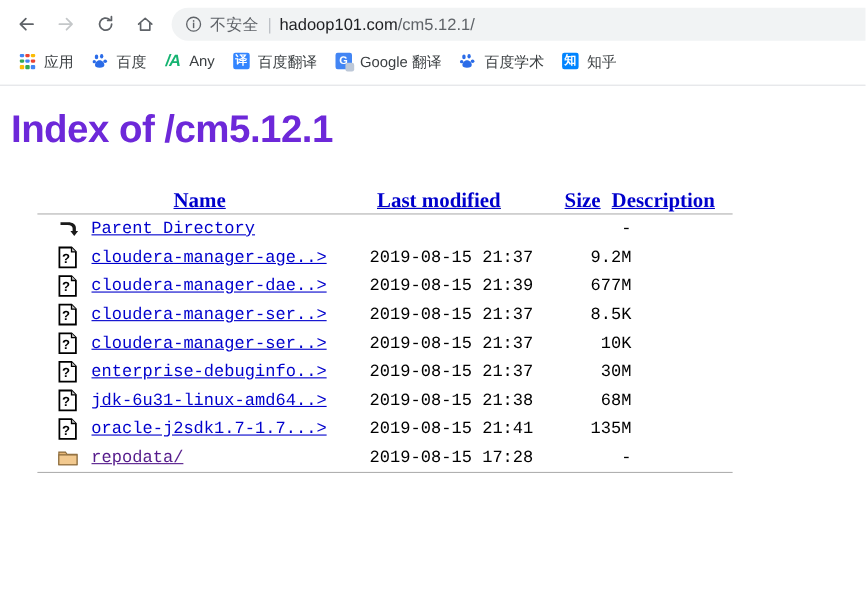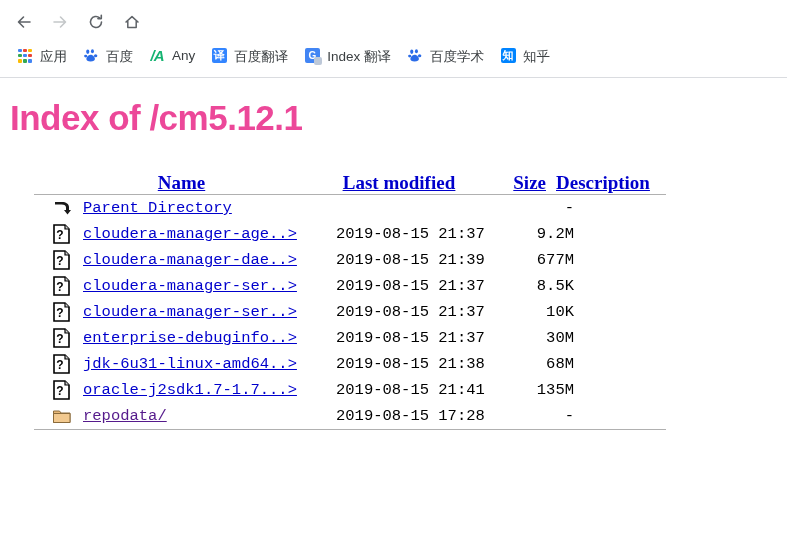--- a/index.html
+++ b/index.html
@@ -160,21 +160,21 @@
   .page {
     padding: 0;
     background: #ffffff;
     position: relative;
     height: 476px;
   }
   h1.page-title {
     font-family: "Liberation Sans", sans-serif;
     font-size: 35px;
     font-weight: bold;
-    color: #ec4899;
+    color: #6d28d9;
     margin: 0;
     padding: 20px 0 0 10px;
     letter-spacing: -0.5px;
   }
 
   .index-table {
     margin-top: 26px;
     padding-left: 24px;
     font-family: "Liberation Mono", monospace;
     font-size: 15.5px;
@@ -277,20 +277,30 @@
         <path d="M15.3 3.2 L15.3 6.6 L11.9 6.6" fill="none" stroke="#5f6368" stroke-width="1.6" stroke-linecap="round" stroke-linejoin="round"></path>
       </svg>
     </div>
 
     <div class="nav-btn">
       <svg width="20" height="20" viewBox="0 0 20 20">
         <path d="M4 10 L10 4.6 L16 10 M5.8 9.2 V15.4 H14.2 V9.2" fill="none" stroke="#5f6368" stroke-width="1.5" stroke-linecap="round" stroke-linejoin="round"></path>
       </svg>
     </div>
 
+    <div class="omnibox">
+      <svg class="info-icon" viewBox="0 0 16 16">
+        <circle cx="8" cy="8" r="6.3" fill="none" stroke="#5f6368" stroke-width="1.2"></circle>
+        <rect x="7.35" y="6.6" width="1.3" height="5" fill="#5f6368"></rect>
+        <rect x="7.35" y="4.3" width="1.3" height="1.5" fill="#5f6368"></rect>
+      </svg>
+      <span class="notsecure">不安全</span>
+      <span class="url-sep">|</span>
+      <span class="url-wrap"><span class="url-host">hadoop101.com</span><span class="url-path">/cm5.12.1/</span></span>
+    </div>
   </div>
 
   <div class="bookmarks">
 
     <div class="bm">
       <span class="bm-ico">
         <span class="apps-grid">
           <i style="background:#4285f4"></i>
             <i style="background:#ea4335"></i>
             <i style="background:#fbbc05"></i>
@@ -327,21 +337,21 @@
       <span class="bm-ico">
         <span class="sq-ico" style="background:#3385ff">译</span>
       </span>
       <span class="bm-label">百度翻译</span>
     </div>
 
     <div class="bm">
       <span class="bm-ico">
         <span class="g-ico">G</span>
       </span>
-      <span class="bm-label">Index 翻译</span>
+      <span class="bm-label">Google 翻译</span>
     </div>
 
     <div class="bm">
       <span class="bm-ico">
         <svg width="15" height="15" viewBox="0 0 16 16">
           <ellipse cx="4" cy="4" rx="1.7" ry="2.3" fill="#2b6ce8"></ellipse>
           <ellipse cx="9" cy="3.4" rx="1.6" ry="2.2" fill="#2b6ce8"></ellipse>
           <ellipse cx="1.8" cy="8.6" rx="1.7" ry="1.5" fill="#2b6ce8"></ellipse>
           <ellipse cx="12.4" cy="8.2" rx="1.8" ry="1.6" fill="#2b6ce8"></ellipse>
           <path d="M7 7.2 C9.6 7.2 11.6 9.6 11.6 11.8 C11.6 13.6 10 14.4 7 14.4 C4 14.4 2.5 13.6 2.5 11.8 C2.5 9.6 4.4 7.2 7 7.2 Z" fill="#2b6ce8"></path>

